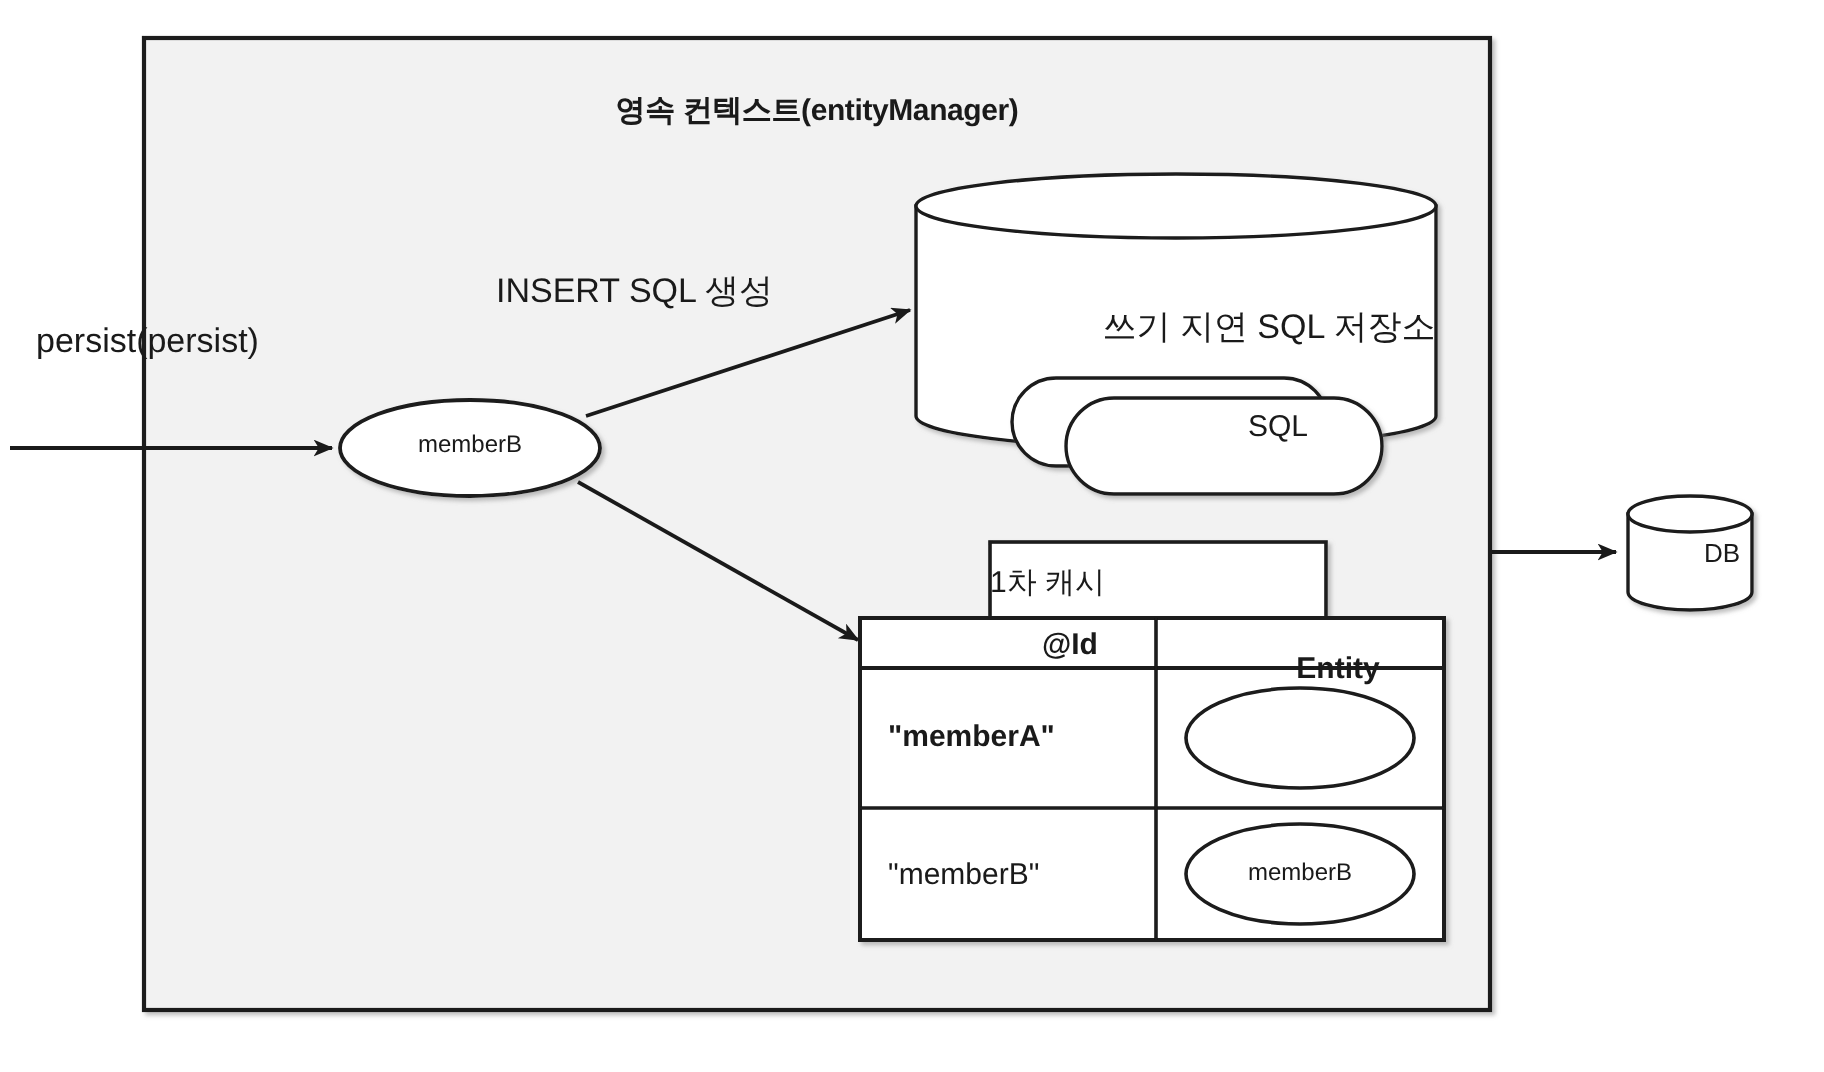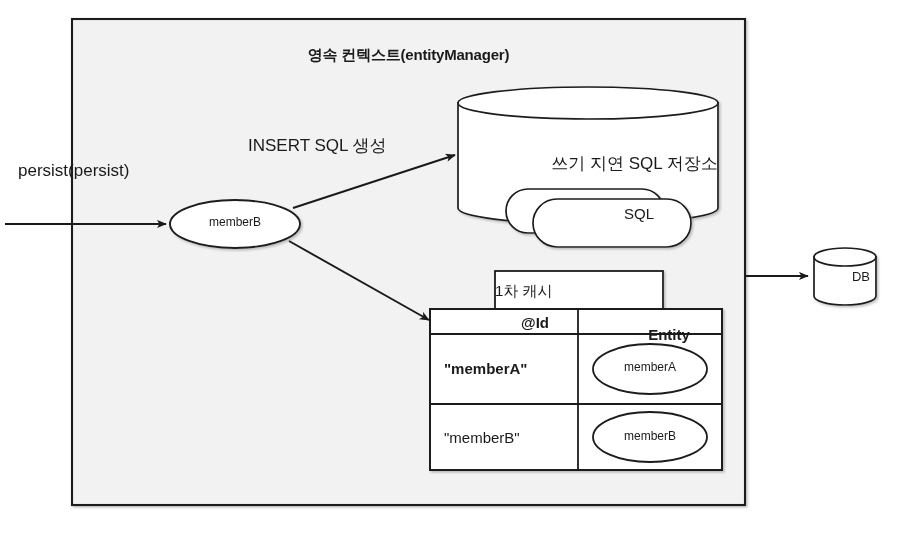--- a/index.html
+++ b/index.html
@@ -99,20 +99,19 @@
     <div>SQL</div>
   </div>
 
 
   <div class="lbl tbl-title" style="left:495px;top:282px;width:168px;text-align:left;">1차 캐시</div>
 
   <div class="lbl tbl-head" style="left:430px;top:314px;width:148px;text-align:center;">@Id</div>
   <div class="lbl tbl-head" style="left:578px;top:326px;width:120px;text-align:center;">Entity</div>
 
   <div class="lbl cell-id bold" style="left:444px;top:360px;">"memberA"</div>
-  <div class="lbl node-label" style="left:593px;top:360px;width:114px;text-align:center;">memberA</div>
 
   <div class="lbl cell-id" style="left:444px;top:429px;">"memberB"</div>
   <div class="lbl node-label" style="left:593px;top:429px;width:114px;text-align:center;">memberB</div>
 
   <div class="lbl db-label" style="left:814px;top:269px;width:62px;text-align:center;padding-left:16px;">DB</div>
 
 </div>
 
 </body></html>

